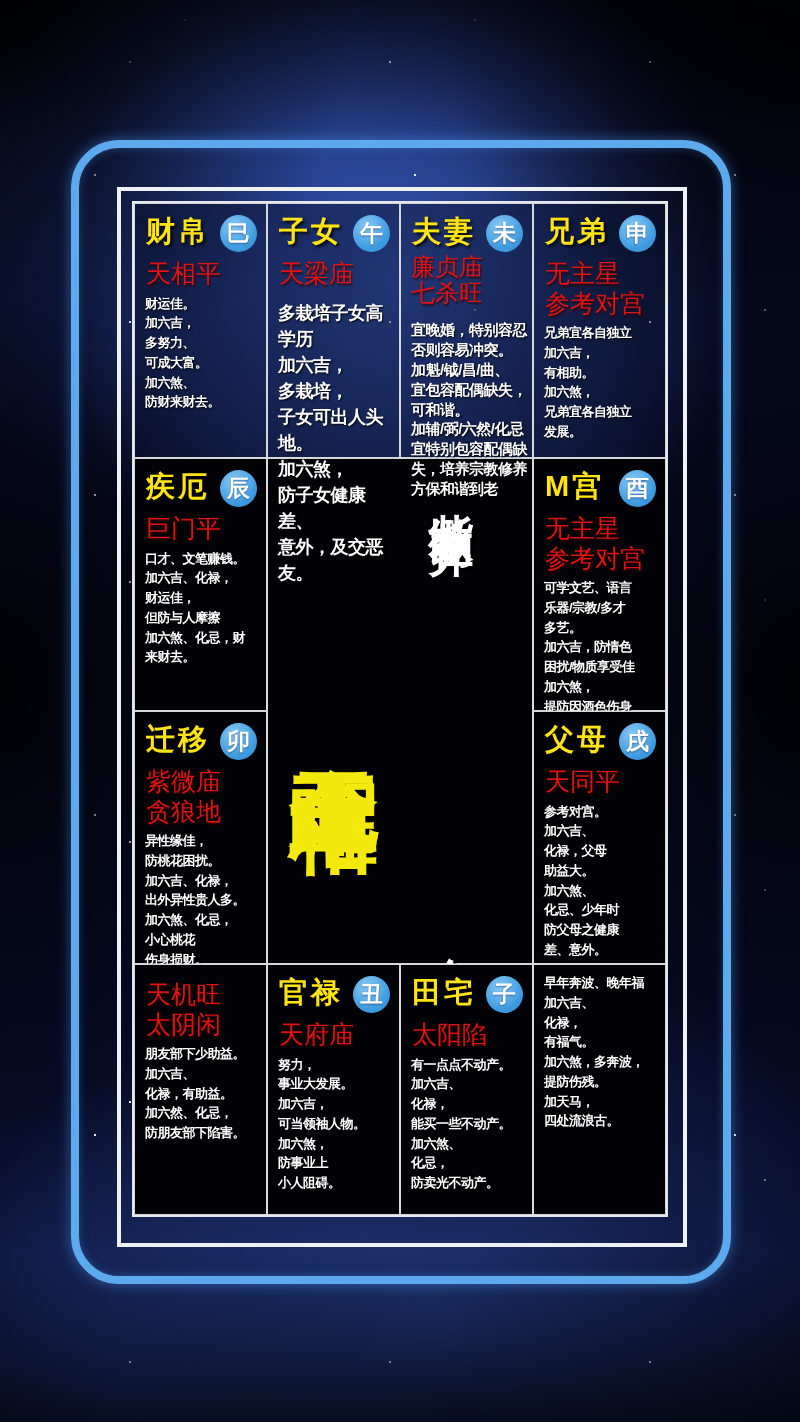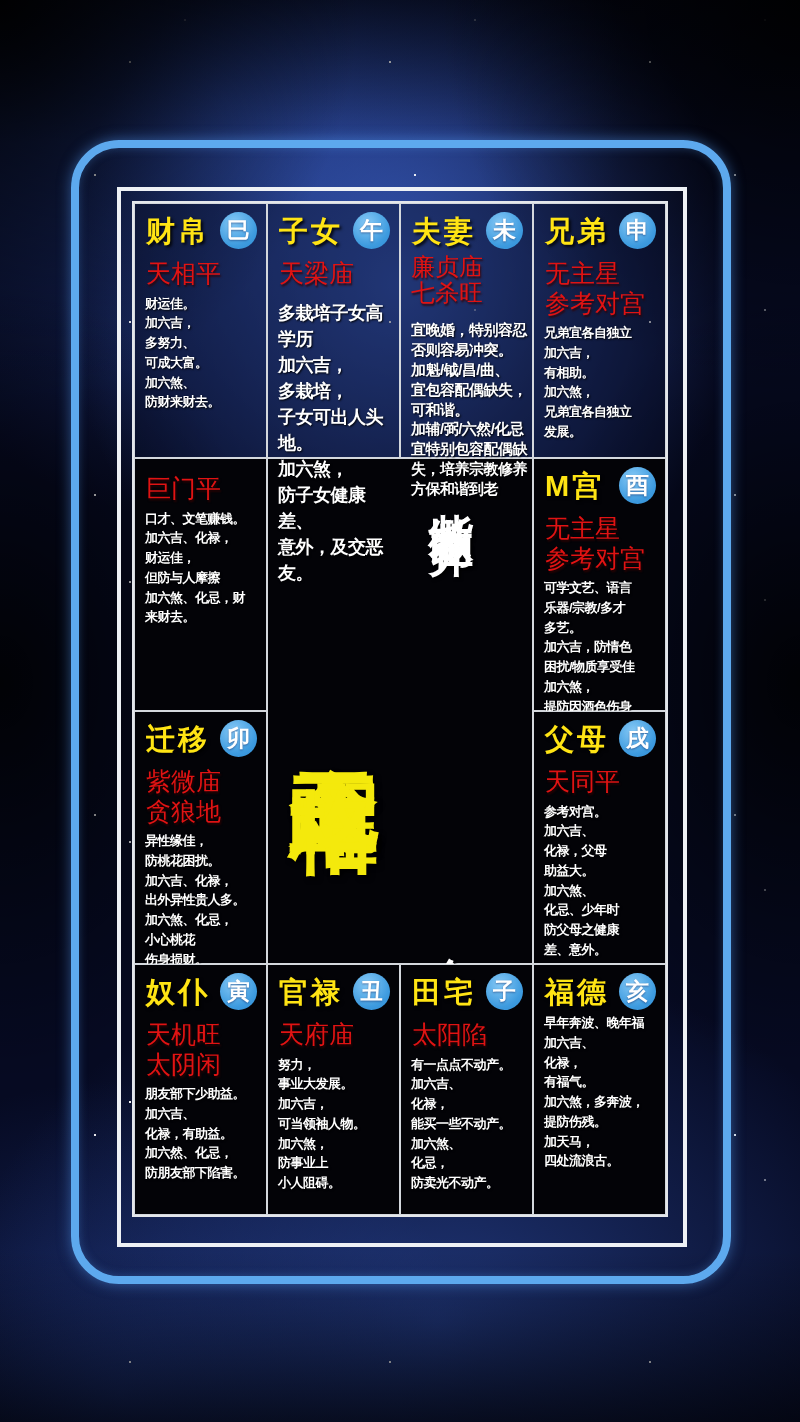--- a/index.html
+++ b/index.html
@@ -50,21 +50,21 @@
     display:grid;grid-template-columns:133px 133px 133px 133px;
     grid-template-rows:255px 253px 253px 251px;
     border:2px solid #e4e7eb;
   }
   .cell{
     box-sizing:border-box;border:1px solid #d4d8dd;
     padding:8px 5px 0 10px;overflow:visible;position:relative;z-index:2;
   }
   .row1{background:rgba(7,12,36,.42);}
   .dark{background:#030307;}
-  .head{display:flex;align-items:flex-start;justify-content:space-between;padding:0 4px 0 1px;}
+  .head{display:flex;align-items:flex-end;justify-content:space-between;padding:0 4px 0 1px;}
   .pname{
     font-size:29px;font-weight:900;color:#ffe414;letter-spacing:3px;
     text-shadow:2px 2px 3px rgba(0,0,0,.9);white-space:nowrap;
   }
   .badge{
     flex:0 0 auto;width:37px;height:37px;border-radius:50%;
     background:radial-gradient(circle at 38% 30%, #86c9f6 0%, #3e9bdf 65%, #2e8cd4 100%);
     color:#fff;font-size:23px;font-weight:900;display:flex;align-items:center;justify-content:center;
     text-shadow:0 1px 2px rgba(0,0,60,.4);
   }
@@ -174,20 +174,24 @@
 参考对宫</div>
       <div class="notes">兄弟宜各自独立
 加六吉，
 有相助。
 加六煞，
 兄弟宜各自独立
 发展。</div>
     </div>
 
     <div class="cell dark a-health">
+      <div class="head">
+        <span class="pname">疾厄</span>
+        <span class="badge">辰</span>
+      </div>
       <div class="starline">巨门平</div>
       <div class="notes">口才、文笔赚钱。
 加六吉、化禄，
 财运佳，
 但防与人摩擦
 加六煞、化忌，财
 来财去。</div>
     </div>
 
     <div class="center a-center">
@@ -241,24 +245,20 @@
 加六吉、
 化禄，父母
 助益大。
 加六煞、
 化忌、少年时
 防父母之健康
 差、意外。</div>
     </div>
 
     <div class="cell dark a-friends">
-      <div class="head">
-        <span class="pname">奴仆</span>
-        <span class="badge">寅</span>
-      </div>
       <div class="starline">天机旺
 太阴闲</div>
       <div class="notes">朋友部下少助益。
 加六吉、
 化禄，有助益。
 加六然、化忌，
 防朋友部下陷害。</div>
     </div>
 
     <div class="cell dark a-career">
@@ -285,24 +285,20 @@
       <div class="notes">有一点点不动产。
 加六吉、
 化禄，
 能买一些不动产。
 加六煞、
 化忌，
 防卖光不动产。</div>
     </div>
 
     <div class="cell dark a-fortune">
-      <div class="head">
-        <span class="pname">福德</span>
-        <span class="badge">亥</span>
-      </div>
       <div class="notes">早年奔波、晚年福
 加六吉、
 化禄，
 有福气。
 加六煞，多奔波，
 提防伤残。
 加天马，
 四处流浪古。</div>
     </div>
 

